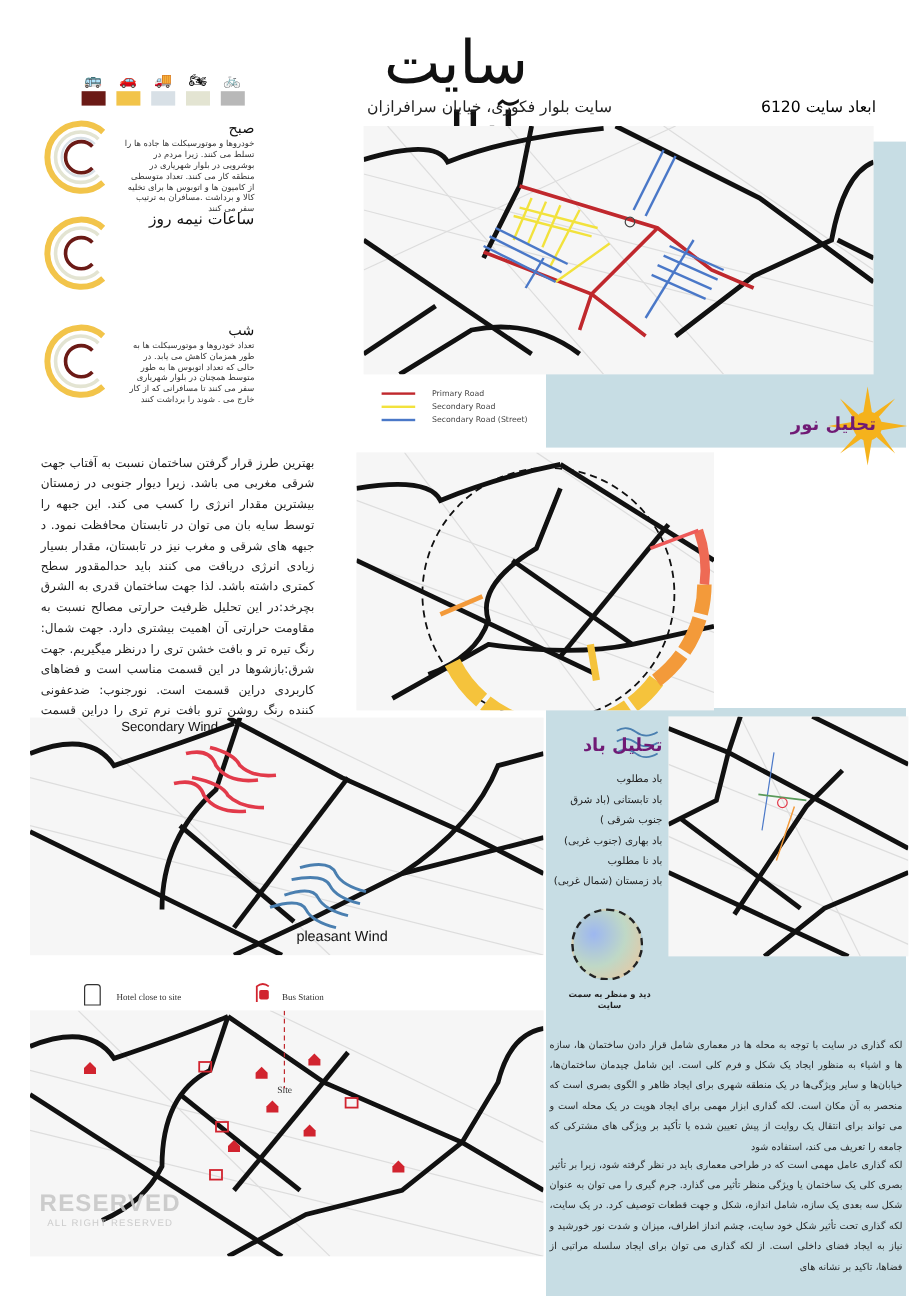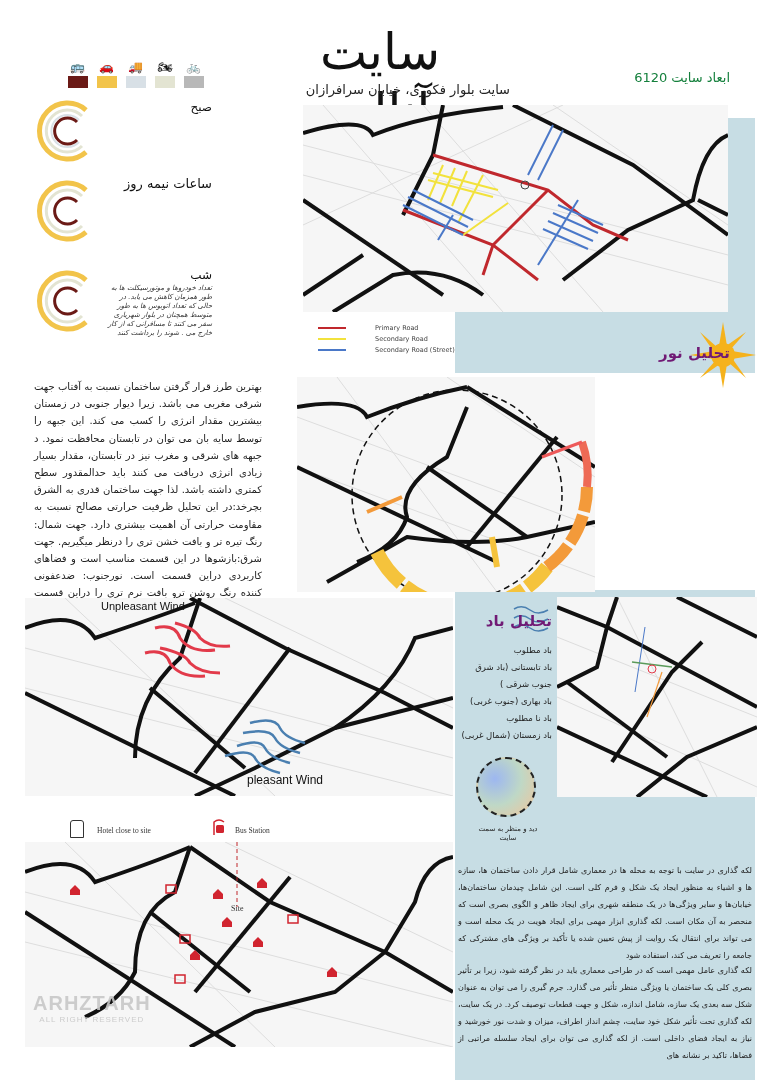--- a/index.html
+++ b/index.html
@@ -1,35 +1,35 @@
 <!DOCTYPE html>
 <html><head>
 <meta charset="utf-8">
 <style>
   html,body{margin:0;padding:0;}
   body{width:764px;height:1080px;position:relative;overflow:hidden;background:#ffffff;font-family:"DejaVu Sans",sans-serif;color:#222;}
   .abs{position:absolute;}
   .rtl{direction:rtl;text-align:right;}
   .title{left:265px;top:22px;width:230px;font-family:"DejaVu Serif",serif;font-size:50px;line-height:60px;text-align:center;color:#111;}
   .subtitle{left:270px;top:82px;width:240px;font-size:13px;color:#222;}
-  .dims{left:610px;top:70px;width:120px;font-size:13px;color:#15803d;}
+  .dims{left:610px;top:82px;width:120px;font-size:13px;color:#000000;}
   .blue-panel{background:#c7dde4;}
   .map{background:#f6f6f6;overflow:hidden;}
   .map svg{position:absolute;left:0;top:0;}
   .legend-veh{left:68px;top:60px;display:flex;gap:9px;}
   .veh{display:flex;flex-direction:column;align-items:center;gap:2px;}
   .veh .ic{font-size:12px;line-height:14px;color:#111;}
   .veh .sw{width:20px;height:12px;}
   .traffic-row{position:absolute;left:36px;width:180px;}
   .ring{position:absolute;left:0;top:0;width:62px;height:62px;}
   .traffic-title{position:absolute;right:4px;top:0;font-size:12px;color:#111;}
   .traffic-text{position:absolute;right:4px;width:108px;font-size:7px;line-height:9px;color:#333;}
   .para{font-size:10px;line-height:17.2px;color:#222;text-align:justify;direction:rtl;}
   .road-legend{left:318px;top:322px;font-size:6.5px;color:#444;}
-  .road-legend .row{display:flex;align-items:center;gap:29px;height:11px;}
+  .road-legend .row{display:flex;align-items:center;gap:14px;height:11px;}
   .road-legend .ln{width:28px;height:2px;}
   .sec-title{font-size:15px;font-weight:bold;color:#701a75;}
   .wind-list{font-size:8.5px;line-height:17px;color:#222;}
   .label-en{font-family:"Liberation Sans",sans-serif;font-size:11px;color:#111;}
   .lg-small{font-family:"Liberation Serif",serif;font-size:7.5px;color:#333;}
 </style>
 </head>
 <body>
 
 <div class="abs blue-panel" style="left:455px;top:118px;width:300px;height:255px;"></div>
@@ -63,37 +63,38 @@
 </div>
 
 <div class="traffic-row" style="top:100px;height:70px;">
   <svg class="ring" viewBox="0 0 62 62">
     <path d="M50 10 A28 28 0 1 0 50 52" fill="none" stroke="#f2c44a" stroke-width="5"></path>
     <path d="M46 16 A21 21 0 1 0 46 46" fill="none" stroke="#e3e4d2" stroke-width="3"></path>
     <path d="M43 20 A16 16 0 1 0 43 42" fill="none" stroke="#d8e0e6" stroke-width="2"></path>
     <path d="M41 22 A13 13 0 1 0 41 40" fill="none" stroke="#6b1a16" stroke-width="3"></path>
   </svg>
   <div class="traffic-title rtl">صبح</div>
+  <div class="traffic-text rtl" style="top:16px;">خودروها و موتورسیکلت ها جاده ها را تسلط می کنند. زیرا مردم در بوشرویی در بلوار شهریاری در منطقه کار می کنند. تعداد متوسطی از کامیون ها و اتوبوس ها برای تخلیه کالا و برداشت .مسافران به ترتیب سفر می کنند</div>
 </div>
 <div class="traffic-row" style="top:176px;height:70px;">
   <svg class="ring" viewBox="0 0 62 62" style="top:4px">
     <path d="M50 10 A28 28 0 1 0 50 52" fill="none" stroke="#f2c44a" stroke-width="5"></path>
     <path d="M46 16 A21 21 0 1 0 46 46" fill="none" stroke="#e3e4d2" stroke-width="3"></path>
     <path d="M41 22 A13 13 0 1 0 41 40" fill="none" stroke="#6b1a16" stroke-width="3"></path>
   </svg>
   <div class="traffic-title rtl" style="font-size:13px">ساعات نیمه روز</div>
 </div>
 <div class="traffic-row" style="top:254px;height:70px;margin-top:14px;">
   <svg class="ring" viewBox="0 0 62 62" style="top:2px">
     <path d="M50 10 A28 28 0 1 0 50 52" fill="none" stroke="#f2c44a" stroke-width="5"></path>
     <path d="M46 16 A21 21 0 1 0 46 46" fill="none" stroke="#e3e4d2" stroke-width="3"></path>
     <path d="M41 22 A13 13 0 1 0 41 40" fill="none" stroke="#6b1a16" stroke-width="3"></path>
   </svg>
   <div class="traffic-title rtl">شب</div>
-  <div class="traffic-text rtl" style="top:16px;font-style:italic;">تعداد خودروها و موتورسیکلت ها به طور همزمان کاهش می یابد. در حالی که تعداد اتوبوس ها به طور متوسط همچنان در بلوار شهریاری سفر می کنند تا مسافرانی که از کار خارج می . شوند را برداشت کنند</div>
+  <div class="traffic-text rtl" style="top:16px;">تعداد خودروها و موتورسیکلت ها به طور همزمان کاهش می یابد. در حالی که تعداد اتوبوس ها به طور متوسط همچنان در بلوار شهریاری سفر می کنند تا مسافرانی که از کار خارج می . شوند را برداشت کنند</div>
 </div>
 
 <div class="abs map" style="left:303px;top:105px;width:425px;height:207px;">
   <svg width="425" height="207" viewBox="0 0 425 207">
     <g stroke="#ddd" stroke-width="1">
       <path d="M0 40 L425 150"></path>
         <path d="M0 70 L425 180"></path>
         <path d="M20 0 L200 207"></path>
         <path d="M120 0 L300 207"></path>
         <path d="M250 0 L425 120"></path>
@@ -225,21 +226,21 @@
       <path d="M120 55 Q140 50 145 65 Q155 80 180 78"></path>
       <path d="M135 50 Q160 55 165 65 Q175 75 195 75"></path>
     </g>
     <g fill="none" stroke="#4a7fb0" stroke-width="2.5">
       <path d="M280 145 Q260 140 255 130 Q250 118 225 125"></path>
       <path d="M275 155 Q255 150 250 140 Q245 130 218 135"></path>
       <path d="M265 165 Q245 160 240 150 Q235 140 212 148"></path>
       <path d="M255 175 Q235 170 230 160 Q225 150 200 158"></path>
     </g>
   </svg>
-  <div class="abs label-en" style="left:76px;top:2px;">Unpleasant Wind</div>
+  <div class="abs label-en" style="left:76px;top:2px;">Secondary Wind</div>
   <div class="abs label-en" style="left:222px;top:175px;font-size:12px;text-align:center;">pleasant Wind</div>
 </div>
 
 <div class="abs" style="left:512px;top:604px;width:40px;height:30px;">
   <svg width="40" height="30" viewBox="0 0 40 30">
       <g fill="none" stroke="#4a7fb0" stroke-width="1.5">
         <path d="M2 5 Q10 0 18 6 Q26 12 36 6"></path>
         <path d="M2 14 Q10 9 18 15 Q26 21 36 15"></path>
         <path d="M2 23 Q10 18 18 24 Q26 30 36 24"></path>
       </g>
@@ -248,21 +249,21 @@
 <div class="abs sec-title rtl" style="left:462px;top:612px;width:90px;">تحلیل باد</div>
 <div class="abs wind-list rtl" style="left:460px;top:642px;width:92px;">
   <div>باد مطلوب</div>
   <div>باد تابستانی (باد شرق جنوب شرقی )</div>
   <div>باد بهاری (جنوب غربی)</div>
   <div>باد نا مطلوب</div>
   <div>باد زمستان (شمال غربی)</div>
 </div>
 
 <div class="abs" style="left:476px;top:757px;width:60px;height:60px;border-radius:50%;background:radial-gradient(circle at 30% 35%,#9db7f0,#bfd8c6 50%,#f0c49b);border:2px dashed #222;box-sizing:border-box;"></div>
-<div class="abs rtl" style="left:470px;top:825px;width:76px;font-size:7px;line-height:9px;text-align:center;font-weight:normal;">دید و منظر به سمت سایت</div>
+<div class="abs rtl" style="left:470px;top:825px;width:76px;font-size:7px;line-height:9px;text-align:center;font-weight:bold;">دید و منظر به سمت سایت</div>
 
 <div class="abs map" style="left:557px;top:597px;width:200px;height:200px;">
   <svg width="200" height="200" viewBox="0 0 200 200">
     <g stroke="#ddd" stroke-width="1">
         <path d="M0 40 L200 120"></path>
         <path d="M0 100 L200 190"></path>
         <path d="M60 0 L160 200"></path>
       </g>
     <g fill="none" stroke="#111" stroke-width="4">
       <path d="M0 10 L50 30 L200 110"></path>
@@ -320,19 +321,19 @@
     </g>
     <g fill="none" stroke="#d1242f" stroke-width="1.5">
       <rect x="141" y="43" width="10" height="8"></rect>
         <rect x="155" y="93" width="10" height="8"></rect>
       <rect x="150" y="133" width="10" height="8"></rect>
         <rect x="263" y="73" width="10" height="8"></rect>
     </g>
   </svg>
   <div class="abs lg-small" style="left:206px;top:62px;font-size:8px;text-align:right;">Site</div>
   <div class="abs" style="left:8px;top:150px;color:rgba(200,200,200,0.9);font-family:'Liberation Sans',sans-serif;">
-    <div style="font-size:20px;font-weight:bold;letter-spacing:1px;">ARHZTARH</div>
+    <div style="font-size:20px;font-weight:bold;letter-spacing:1px;">RESERVED</div>
     <div style="font-size:8px;letter-spacing:1px;text-align:center;">ALL RIGHT RESERVED</div>
   </div>
 </div>
 
 <div class="abs para" style="left:458px;top:862px;width:294px;line-height:17px;font-size:8px;">لکه گذاری در سایت با توجه به محله ها در معماری شامل قرار دادن ساختمان ها، سازه ها و اشیاء به منظور ایجاد یک شکل و فرم کلی است. این شامل چیدمان ساختمان‌ها، خیابان‌ها و سایر ویژگی‌ها در یک منطقه شهری برای ایجاد ظاهر و الگوی بصری است که منحصر به آن مکان است. لکه گذاری ابزار مهمی برای ایجاد هویت در یک محله است و می تواند برای انتقال یک روایت از پیش تعیین شده یا تأکید بر ویژگی های مشترکی که جامعه را تعریف می کند، استفاده شود</div>
 <div class="abs para" style="left:458px;top:962px;width:294px;line-height:17px;font-size:8px;">لکه گذاری عامل مهمی است که در طراحی معماری باید در نظر گرفته شود، زیرا بر تأثیر بصری کلی یک ساختمان یا ویژگی منظر تأثیر می گذارد. جرم گیری را می توان به عنوان شکل سه بعدی یک سازه، شامل اندازه، شکل و جهت قطعات توصیف کرد. در یک سایت، لکه گذاری تحت تأثیر شکل خود سایت، چشم انداز اطراف، میزان و شدت نور خورشید و نیاز به ایجاد فضای داخلی است. از لکه گذاری می توان برای ایجاد سلسله مراتبی از فضاها، تاکید بر نشانه های</div>
 
 </body></html>

